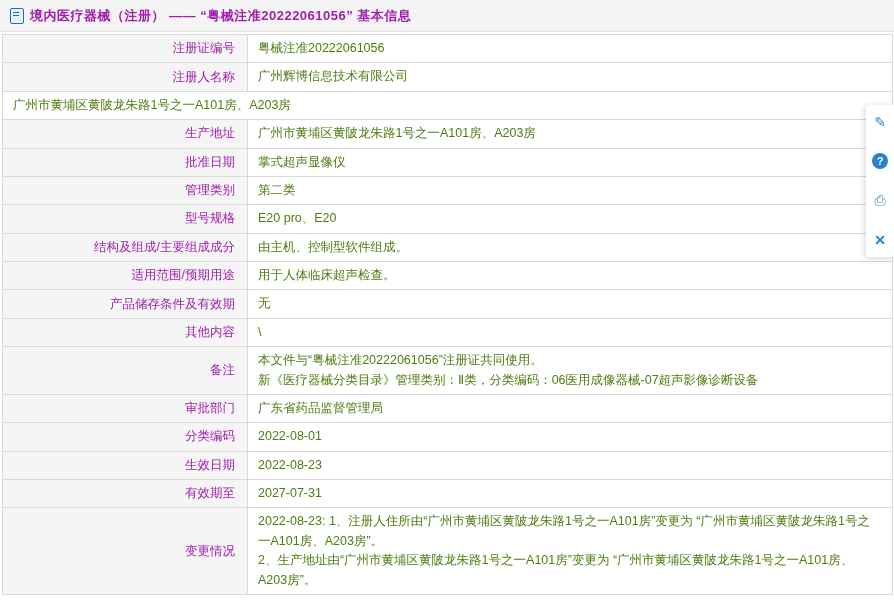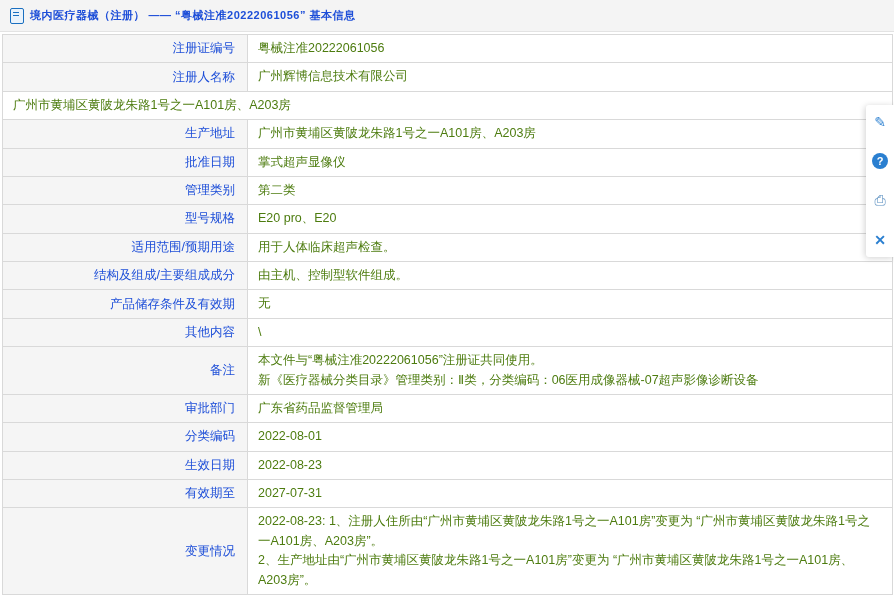--- a/index.html
+++ b/index.html
@@ -14,31 +14,31 @@
     display:flex;align-items:center;gap:6px;padding:0 10px;box-sizing:border-box;
   }
   .doc-icon{
     width:12px;height:14px;border:1.5px solid #1a6fc0;border-radius:2px;
     position:relative;flex:0 0 auto;background:#eaf3fb;
   }
   .doc-icon::after{
     content:"";position:absolute;left:2px;top:3px;width:6px;height:1.5px;
     background:#1a6fc0;box-shadow:0 3px 0 #1a6fc0;
   }
-  .title{color:#1d4ed8;font-weight:bold;font-size:11px;letter-spacing:.5px;}
+  .title{color:#a21caf;font-weight:bold;font-size:13px;letter-spacing:.5px;}
   .table{
     margin:2px 1px 0 2px;
     border-top:1px solid #d9d9d9;border-left:1px solid #d9d9d9;border-right:1px solid #d9d9d9;
   }
   .row{display:flex;border-bottom:1px solid #d9d9d9;min-height:26px;align-items:stretch;}
   .cell-label{
     width:245px;flex:0 0 245px;box-sizing:border-box;
     background:#f5f5f5;border-right:1px solid #d9d9d9;
     display:flex;align-items:center;justify-content:flex-end;
-    text-align:right;padding:4px 12px 4px 6px;color:#1d4ed8;
+    text-align:right;padding:4px 12px 4px 6px;color:#a21caf;
   }
   .cell-value{
     flex:1;display:flex;align-items:center;
     padding:4px 10px;white-space:pre-line;line-height:1.55;
     color:#4d7c0f;box-sizing:border-box;
   }
   .row.tall .cell-value{align-items:center;}
   .float-toolbar{
     position:absolute;right:0;top:105px;width:24px;padding:8px 2px;
     background:#ffffff;box-shadow:-1px 1px 6px rgba(0,0,0,.18);
@@ -87,26 +87,26 @@
     </div>
   <div class="row">
       <div class="cell-label">管理类别</div>
       <div class="cell-value">第二类</div>
     </div>
   <div class="row">
       <div class="cell-label">型号规格</div>
       <div class="cell-value">E20 pro、E20</div>
     </div>
   <div class="row">
+      <div class="cell-label">结构及组成/主要组成成分</div>
+      <div class="cell-value">由主机、控制型软件组成。</div>
+    </div>
+  <div class="row">
       <div class="cell-label">适用范围/预期用途</div>
       <div class="cell-value">用于人体临床超声检查。</div>
-    </div>
-  <div class="row">
-      <div class="cell-label">结构及组成/主要组成成分</div>
-      <div class="cell-value">由主机、控制型软件组成。</div>
     </div>
   <div class="row">
       <div class="cell-label">产品储存条件及有效期</div>
       <div class="cell-value">无</div>
     </div>
   <div class="row">
       <div class="cell-label">其他内容</div>
       <div class="cell-value">\</div>
     </div>
   <div class="row tall">

